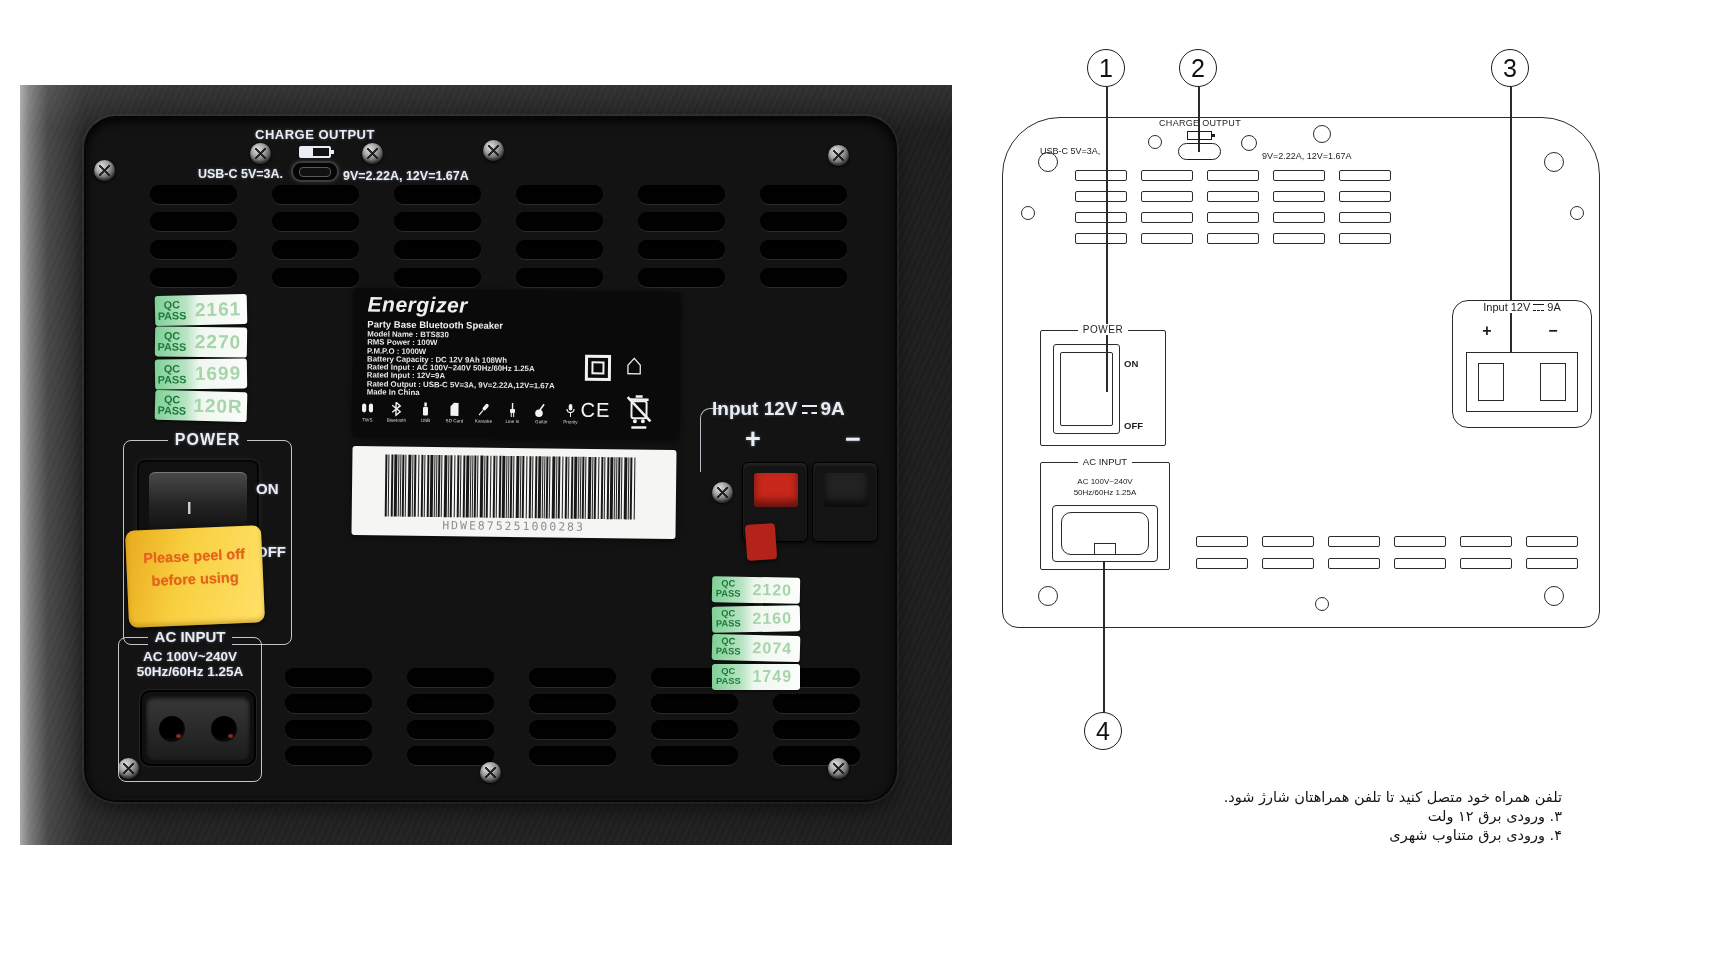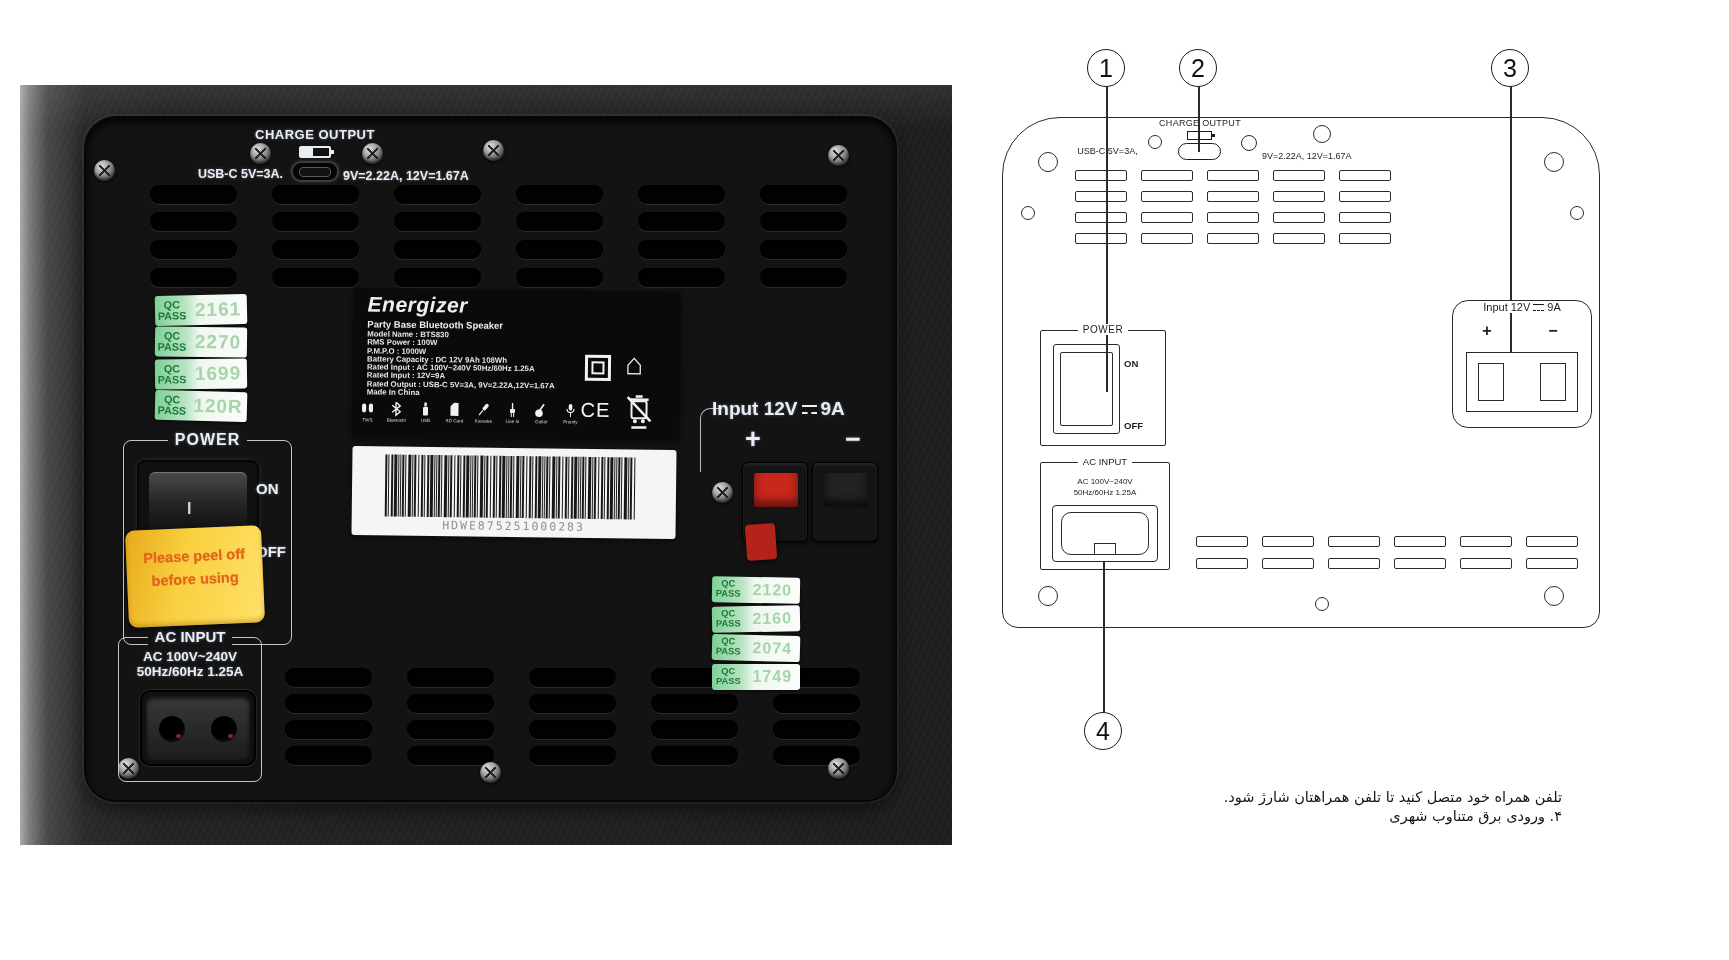--- a/index.html
+++ b/index.html
@@ -439,21 +439,21 @@
         <span class="qcn" style="font-size:16px">1749</span>
       </div>
     </div>
 
   <div id="diagram" class="a" style="left:0;top:0;width:1729px;height:960px">
     <div class="a dpanel" style="left:1002px;top:117px;width:598px;height:511px"></div>
 
     <div class="a dl" style="left:1130px;top:118px;width:140px;text-align:center;font-size:9px;letter-spacing:.3px">CHARGE OUTPUT</div>
     <div class="a dbatt" style="left:1187px;top:131px;width:25px;height:9px"></div>
     <div class="a" style="left:1178px;top:143px;width:43px;height:17px;border:1.5px solid #1c1c1c;border-radius:9px;z-index:3"></div>
-    <div class="a dl" style="left:1040px;top:146px;width:135px;text-align:center;font-size:9px">USB-C 5V=3A,</div>
+    <div class="a dl" style="left:1040px;top:146px;width:135px;text-align:left;font-size:9px">USB-C 5V=3A,</div>
     <div class="a dl" style="left:1262px;top:151px;font-size:9px">9V=2.22A, 12V=1.67A</div>
 
     <div class="a dbox" style="left:1040px;top:330px;width:126px;height:116px;border-radius:2px"></div>
     <div class="a dl" style="left:1040px;top:324px;width:126px;text-align:center;font-size:10px;letter-spacing:.5px;z-index:5"><span class="tbg">POWER</span></div>
     <div class="a dbox" style="left:1053px;top:344px;width:67px;height:90px;border-width:1.5px;border-radius:3px"></div>
     <div class="a dbox" style="left:1060px;top:352px;width:53px;height:74px;border-width:1.2px;border-radius:2px"></div>
     <div class="a dl" style="left:1124px;top:358px;font-size:9.5px;font-weight:bold">ON</div>
     <div class="a dl" style="left:1124px;top:420px;font-size:9.5px;font-weight:bold">OFF</div>
 
     <div class="a dbox" style="left:1040px;top:462px;width:130px;height:108px;border-radius:2px"></div>
@@ -525,15 +525,16 @@
       <div class="a dhole" style="left: 1315px; top: 597px; width: 14px; height: 14px;"></div>
       <div class="a dhole" style="left: 1544px; top: 586px; width: 20px; height: 20px;"></div>
       <div class="a dline" style="left: 1106px; top: 87px; height: 305px;"></div>
       <div class="a dline" style="left: 1198px; top: 87px; height: 65px;"></div>
       <div class="a dline" style="left: 1510px; top: 87px; height: 296px;"></div>
       <div class="a dline" style="left: 1103px; top: 531px; height: 181px;"></div>
     </div>
 
   <div id="captions" class="a" style="left:880px;top:788px;width:682px">
       <div style="position: static;">تلفن همراه خود متصل کنید تا تلفن همراهتان شارژ شود.</div>
+      <div style="position: static;">۳. ورودی برق ۱۲ ولت</div>
       <div style="position: static;">۴. ورودی برق متناوب شهری</div>
     </div>
 </div>
 
 </body></html>

